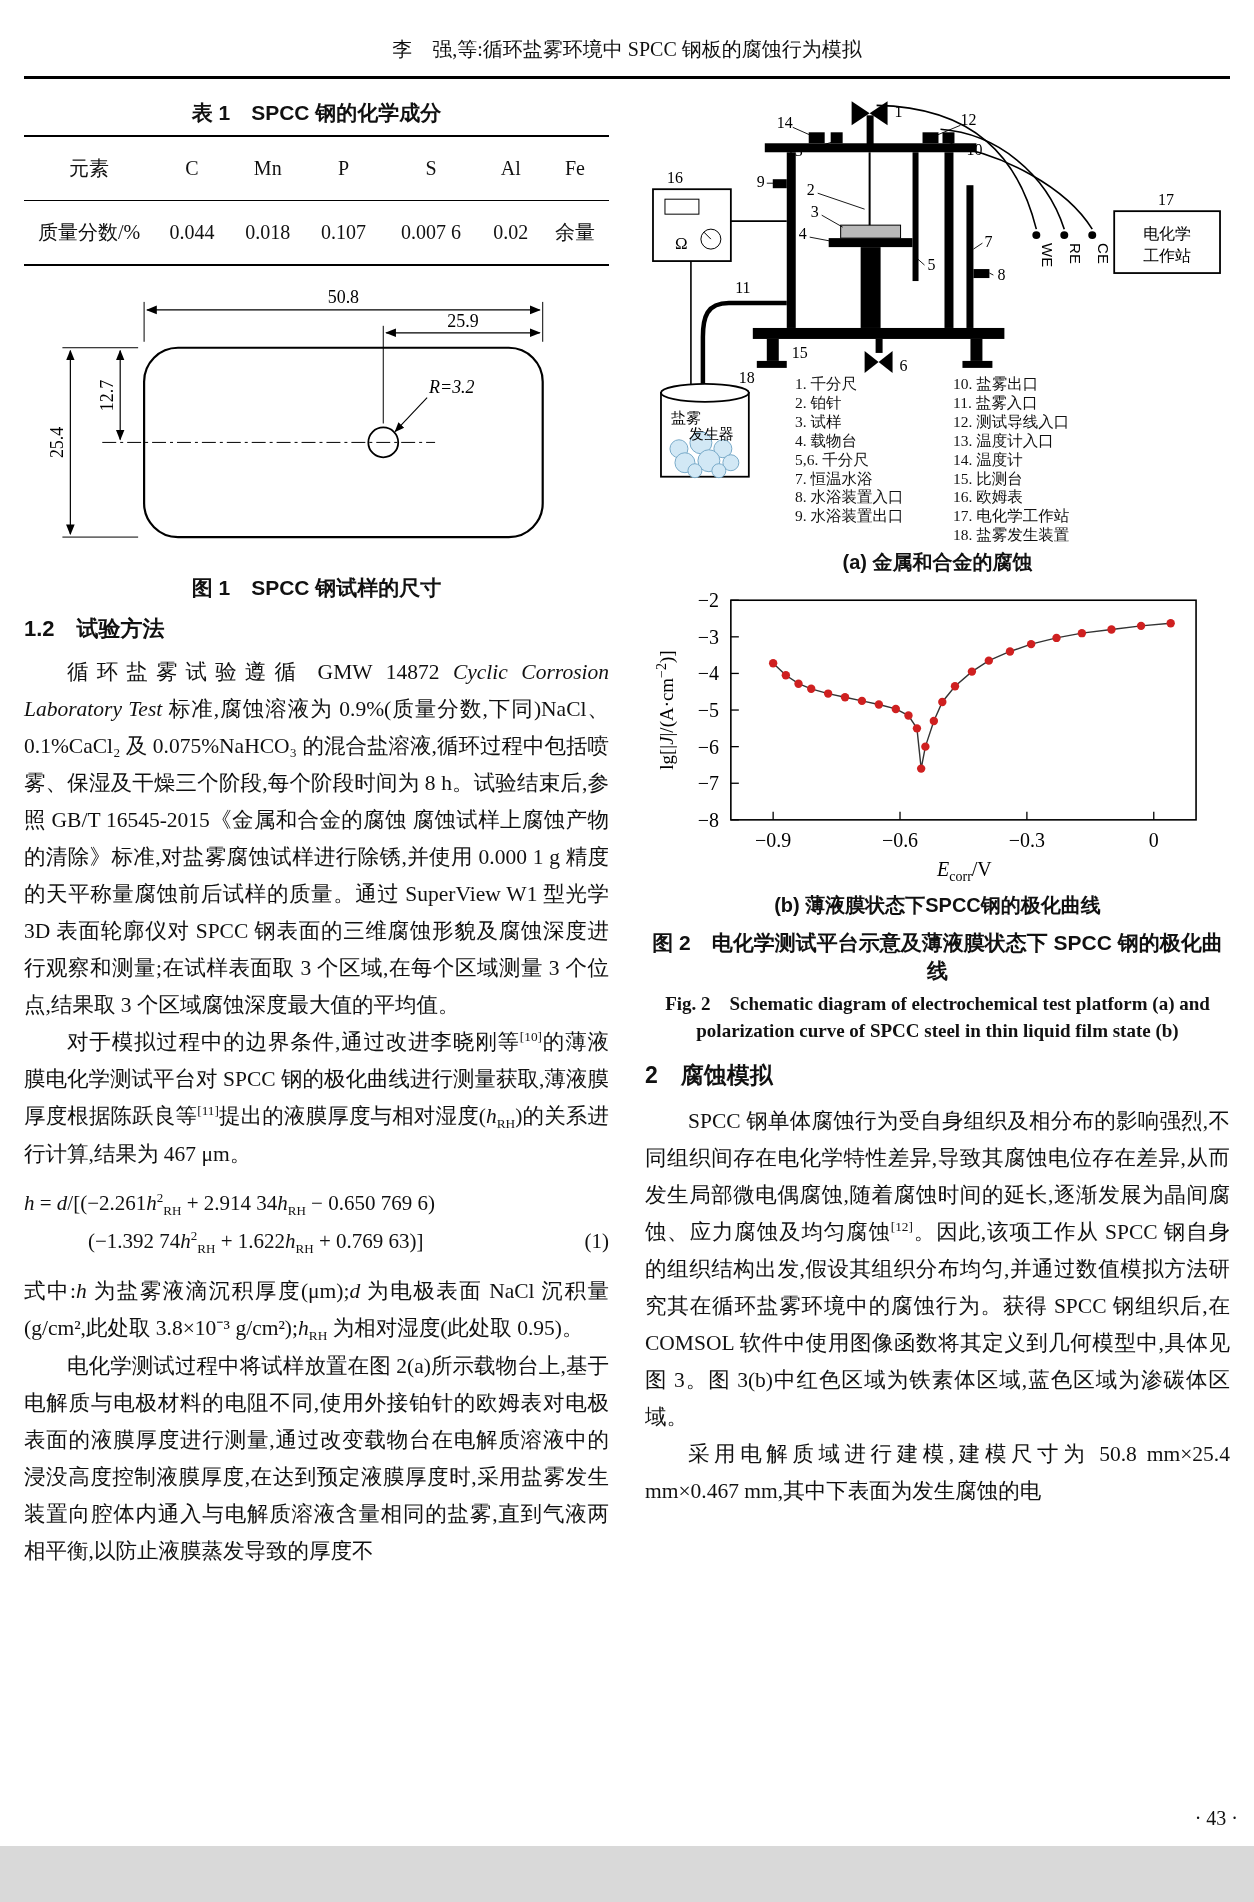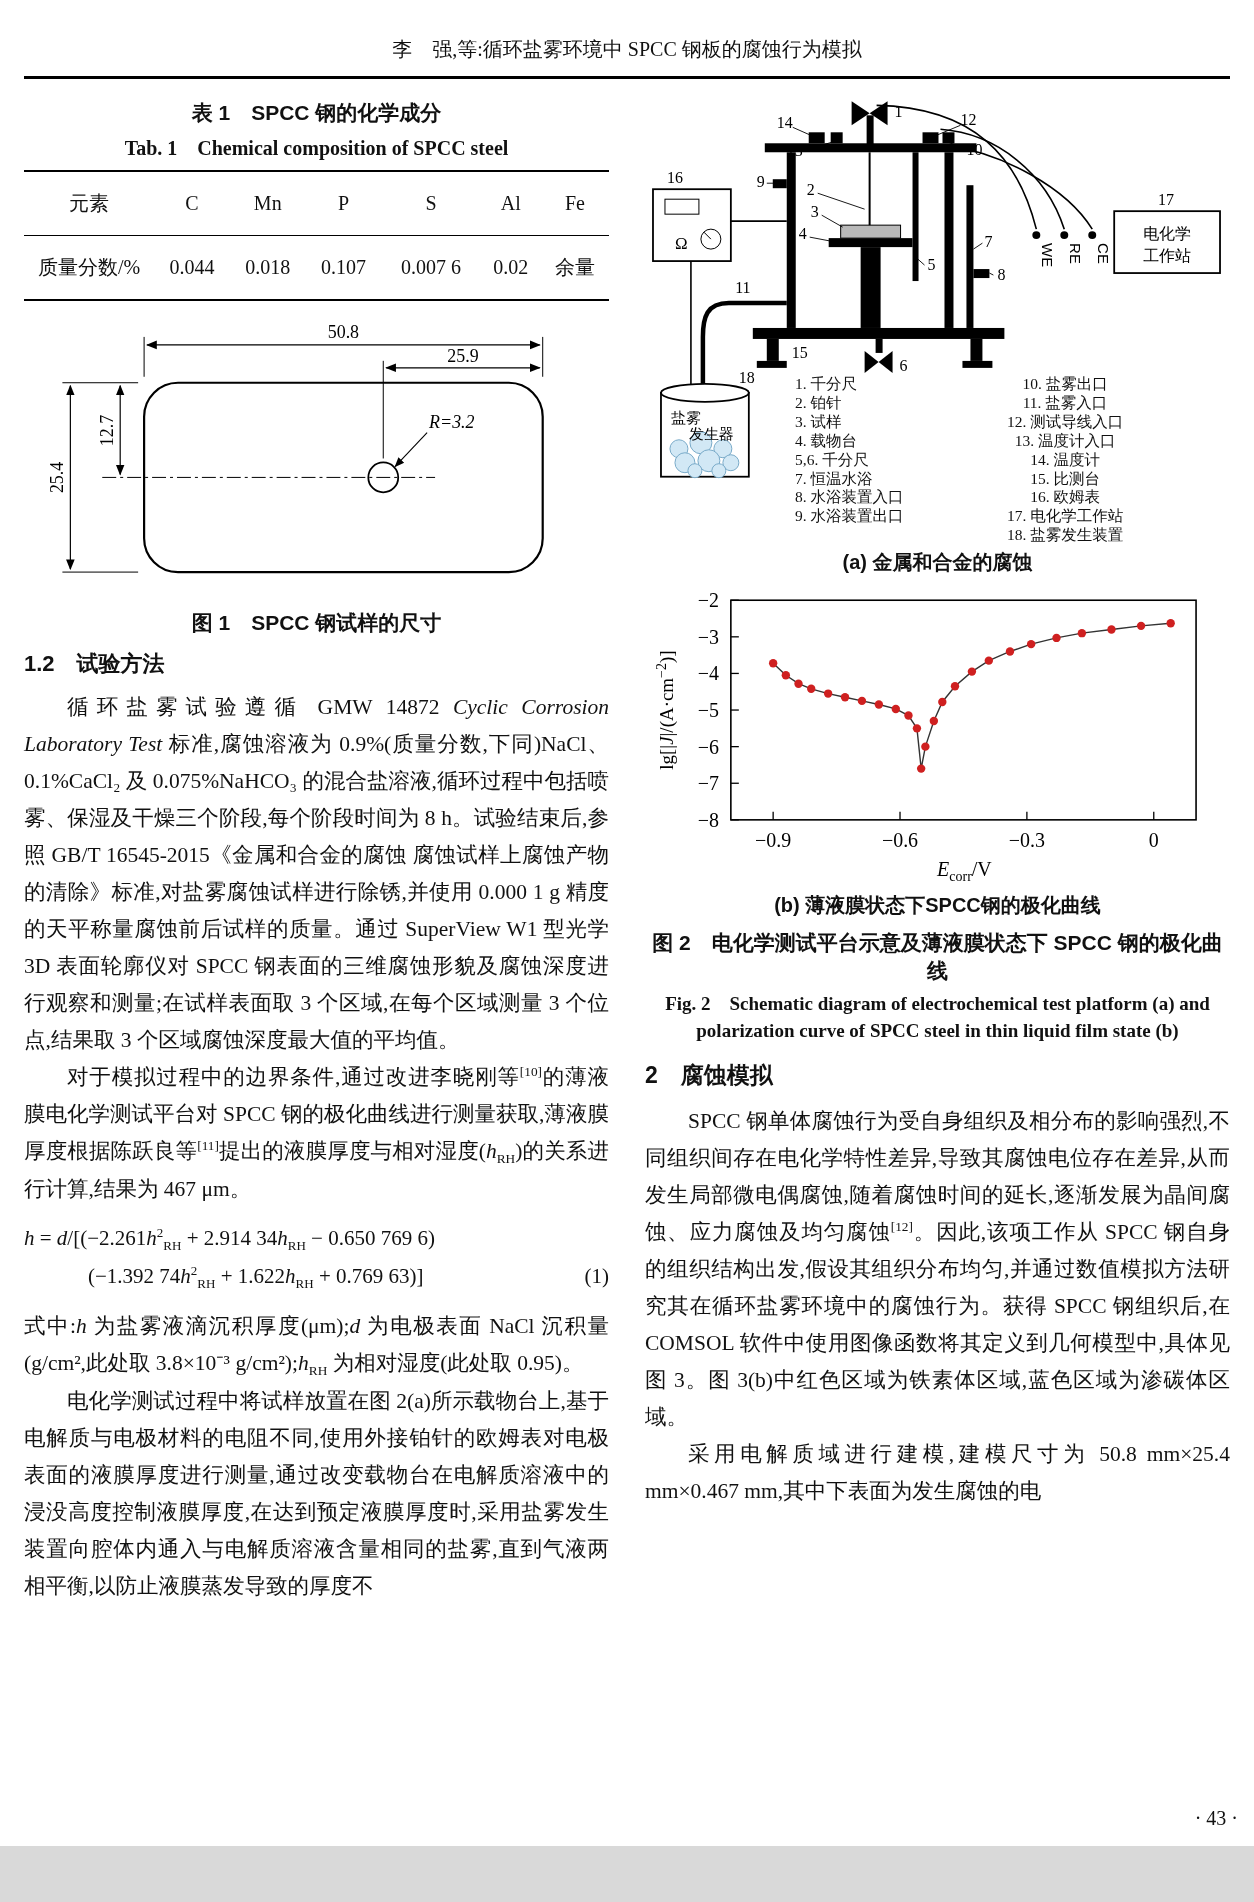--- a/index.html
+++ b/index.html
@@ -37,42 +37,41 @@
   sup.ref { font-size:0.62em; }
   sub.sm, sup.sm { font-size:0.62em; }
 
   .equation { font-size:21px; margin:12px 0 12px; }
   .eq-line { line-height:1.75; }
   .eq-line-2 { padding-left:64px; position:relative; }
   .eq-num { position:absolute; right:0; top:0; }
 
   .figure2a { position:relative; width:585px; height:452px; }
   .fig2a-svg { position:absolute; left:0; top:0; }
-  .fig2a-legend { position:absolute; left:150px; top:282px; display:flex; gap:20px;
+  .fig2a-legend { position:absolute; left:150px; top:282px; display:flex; gap:8px;
                   font-size:15.5px; line-height:1.22; }
   .legend-col { display:flex; flex-direction:column; }
   .legend-col-1 { width:150px; }
-  .legend-col-2 { width:200px;text-align:center; }
+  .legend-col-2 { width:200px; }
 
   .page-number { position:absolute; right:16px; bottom:16px; font-size:20px; }
 </style>
 </head>
 <body>
 
 <div class="page">
 
   <div class="running-title">李　强,等:循环盐雾环境中 SPCC 钢板的腐蚀行为模拟</div>
   <div class="header-rule"></div>
 
   <div class="columns">
 
     <div class="col">
 
       <div class="tab-cap-zh">表 1　SPCC 钢的化学成分</div>
-      <div class="tab-cap-en">Tab. 1　Chemical composition of SPCC steel</div>
 
       <table class="tbl">
         <thead>
           <tr>
             <th>元素</th>
             <th>C</th>
             <th>Mn</th>
             <th>P</th>
             <th>S</th>
             <th>Al</th>

